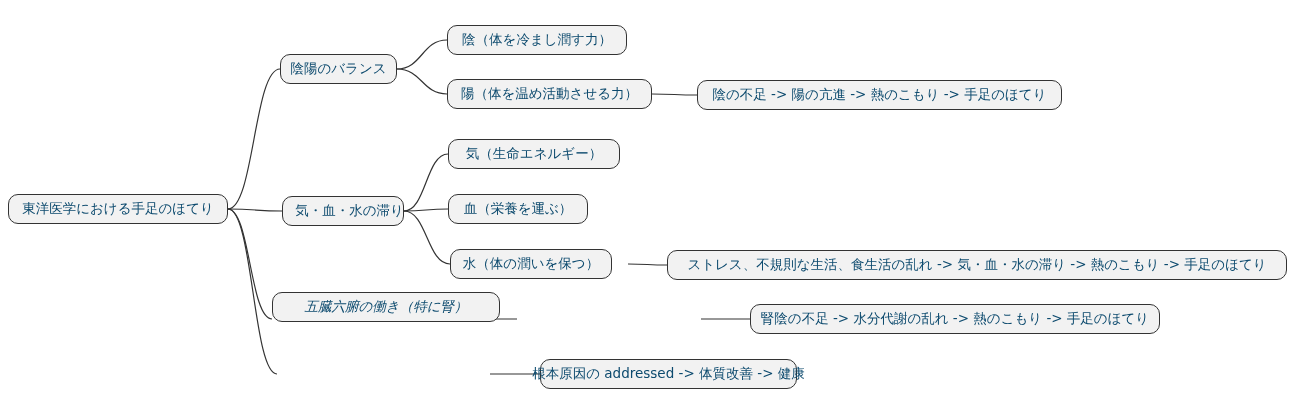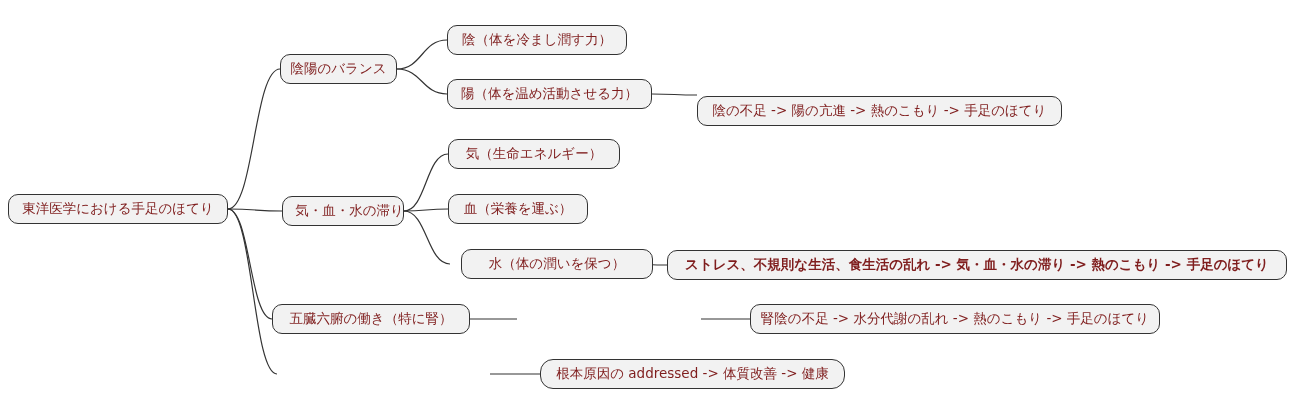--- a/index.html
+++ b/index.html
@@ -31,21 +31,21 @@
     position: absolute;
     box-sizing: border-box;
     height: 30px;
     display: flex;
     align-items: center;
     justify-content: center;
     background: #f2f2f2;
     border: 1.3px solid #333333;
     border-radius: 10px;
     font-size: 13.5px;
-    color: #7f1d1d;
+    color: #0c4a6e;
     white-space: nowrap;
     padding: 0 8px;
     line-height: 1;
   }
 </style>
 </head>
 <body>
 
 <div class="canvas">
 
@@ -64,26 +64,26 @@
     <path d="M470,319 L517,319"></path>
     <path d="M701,319 L750,319"></path>
     <path d="M490,374 L540,374"></path>
   </svg>
 
   <div class="node" style="left:8px;   top:194px; width:220px;">東洋医学における手足のほてり</div>
 
   <div class="node" style="left:280px; top:54px;  width:117px;text-align:center;">陰陽のバランス</div>
   <div class="node" style="left:447px; top:25px;  width:180px;">陰（体を冷まし潤す力）</div>
   <div class="node" style="left:447px; top:79px;  width:205px;">陽（体を温め活動させる力）</div>
-  <div class="node" style="left:697px; top:80px;  width:365px;margin-top:16px;">陰の不足 -&gt; 陽の亢進 -&gt; 熱のこもり -&gt; 手足のほてり</div>
+  <div class="node" style="left:697px; top:80px;  width:365px;">陰の不足 -&gt; 陽の亢進 -&gt; 熱のこもり -&gt; 手足のほてり</div>
 
   <div class="node" style="left:282px; top:196px; width:122px;padding-left:21px;">気・血・水の滞り</div>
   <div class="node" style="left:448px; top:139px; width:172px;">気（生命エネルギー）</div>
   <div class="node" style="left:448px; top:194px; width:140px;">血（栄養を運ぶ）</div>
-  <div class="node" style="left:461px; top:249px; width:192px;font-family:Liberation Serif, serif;">水（体の潤いを保つ）</div>
-  <div class="node" style="left:667px; top:250px; width:620px;font-weight:bold;">ストレス、不規則な生活、食生活の乱れ -&gt; 気・血・水の滞り -&gt; 熱のこもり -&gt; 手足のほてり</div>
+  <div class="node" style="left:450px; top:249px; width:162px;font-family:Liberation Serif, serif;">水（体の潤いを保つ）</div>
+  <div class="node" style="left:667px; top:250px; width:620px;">ストレス、不規則な生活、食生活の乱れ -&gt; 気・血・水の滞り -&gt; 熱のこもり -&gt; 手足のほてり</div>
 
-  <div class="node" style="left:272px; top:304px; width:198px;">五臓六腑の働き（特に腎）</div>
+  <div class="node" style="left:272px; top:292px; width:228px;font-style:italic;">五臓六腑の働き（特に腎）</div>
   <div class="node" style="left:750px; top:304px; width:410px;">腎陰の不足 -&gt; 水分代謝の乱れ -&gt; 熱のこもり -&gt; 手足のほてり</div>
 
-  <div class="node" style="left:540px; top:359px; width:305px;border-radius:13px;">根本原因の addressed -&gt; 体質改善 -&gt; 健康</div>
+  <div class="node" style="left:540px; top:359px; width:257px;">根本原因の addressed -&gt; 体質改善 -&gt; 健康</div>
 
 </div>
 
 </body></html>

